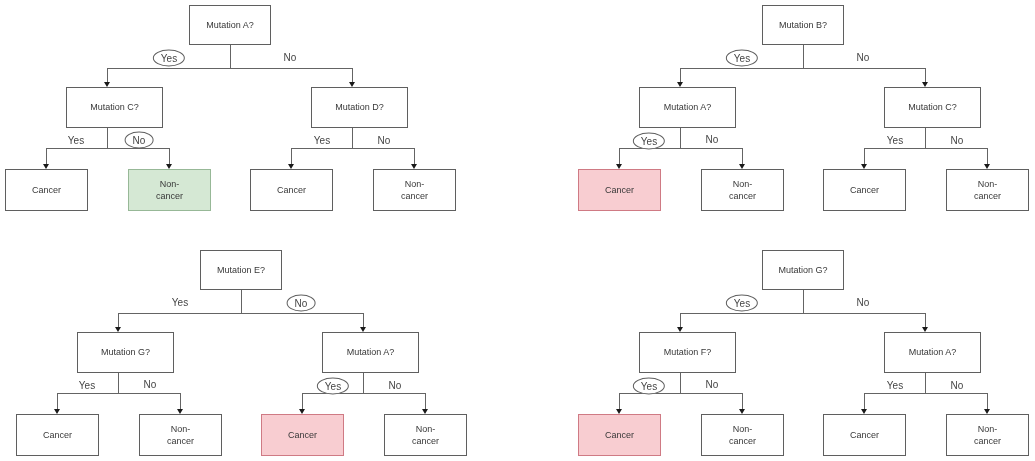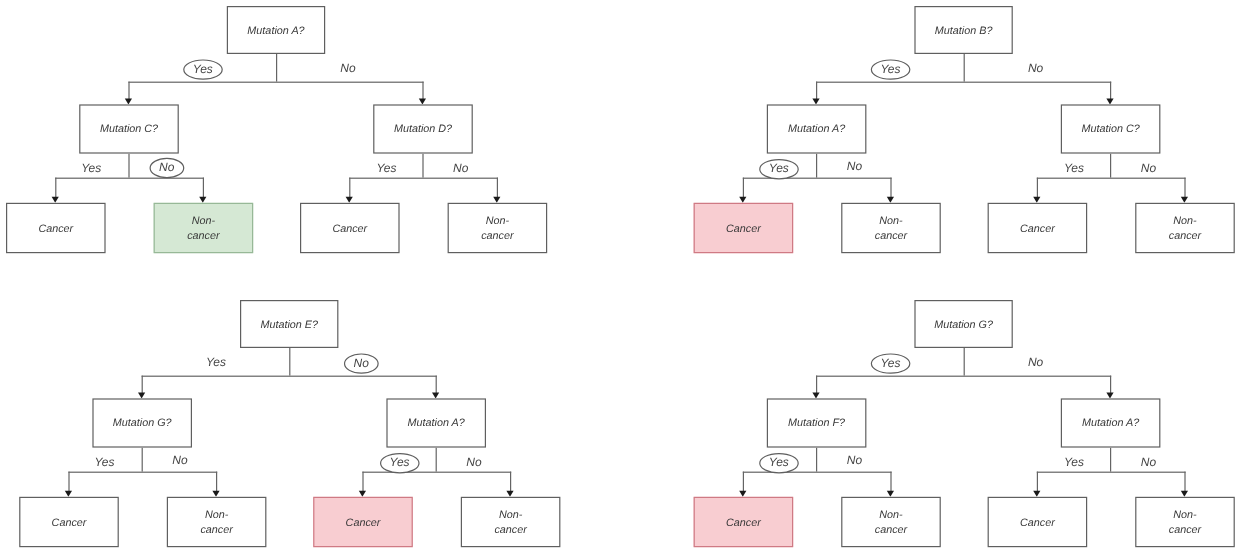--- a/index.html
+++ b/index.html
@@ -3,33 +3,33 @@
 <meta charset="utf-8">
 <style>
   * { margin:0; padding:0; box-sizing:border-box; }
   html,body { width:1035px; height:461px; background:#ffffff;
     font-family:"Liberation Sans", sans-serif; }
   :root {
     --line:#646464; --border:#5f5f5f; --arrow:#1a1a1a; --text:#383838;
     --green-fill:#d5e8d4; --green-border:#97b897;
     --pink-fill:#f8cdd1; --pink-border:#cf7a84;
   }
-  .canvas { position:relative; width:1035px; height:461px; overflow:hidden; background:#fff;font-style:italic; }
+  .canvas { position:relative; width:1035px; height:461px; overflow:hidden; background:#fff; }
   .tree { position:absolute; width:458px; height:215px; }
   .tree:nth-child(1){ left:0;   top:0; }
   .tree:nth-child(2){ left:573px; top:0; }
   .tree:nth-child(3){ left:0;   top:245px;margin-left:11px; }
   .tree:nth-child(4){ left:573px; top:245px; }
 
   .node { position:absolute; background:#fff; border:1px solid var(--border);
     display:flex; align-items:center; justify-content:center; text-align:center;
     font-size:9px; color:var(--text); }
   .node span { white-space:pre-line; line-height:1.35; }
   .root { left:189px; top:5px;  width:82px; height:40px; }
-  .child{ top:87px; width:83px; height:41px; }
+  .child{ top:87px; width:97px; height:41px; }
   .child.l { left:66px; } .child.r { left:311px; }
   .leaf { top:169px; width:83px; height:42px; }
   .leaf.p0{left:5px;} .leaf.p1{left:128px;} .leaf.p2{left:250px;} .leaf.p3{left:373px;}
   .hl-green { background:var(--green-fill); border-color:var(--green-border); }
   .hl-pink  { background:var(--pink-fill);  border-color:var(--pink-border); }
 
   .ln { position:absolute; background:var(--line); }
   .ln.v { width:1px; } .ln.h { height:1px; }
   .v1{left:230px;top:45px;height:23px;}
   .h1{left:107px;top:68px;width:246px;}

